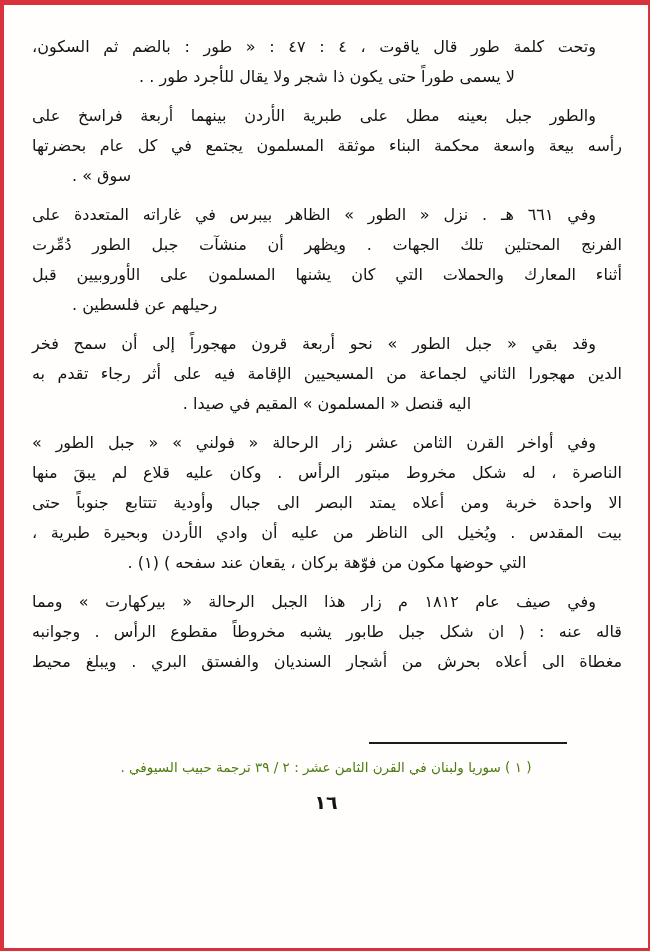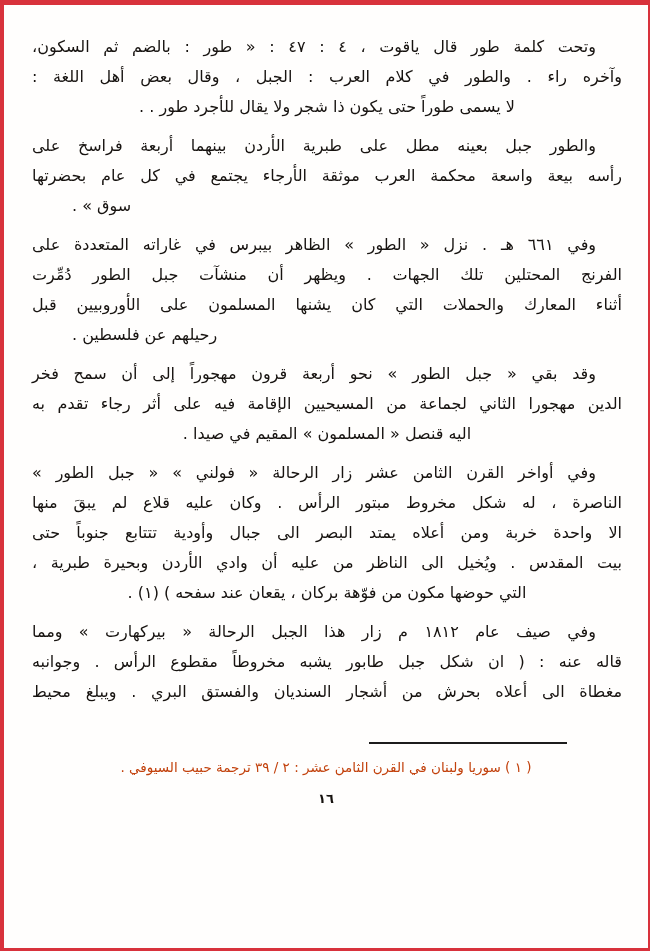--- a/index.html
+++ b/index.html
@@ -53,48 +53,47 @@
   }
   .footnote {
     position: absolute;
     top: 752px;
     left: 0;
     right: 0;
     direction: rtl;
     text-align: center;
     font-size: 13.5px;
     line-height: 20px;
-    color: #c2410c;
+    color: #4d7c0f;
   }
   .page-number {
     position: absolute;
     top: 786px;
     left: 0;
     right: 0;
     direction: rtl;
     text-align: center;
-    font-size: 13px;
+    font-size: 19px;
     font-weight: bold;
     color: #171310;
   }
 </style>
 </head>
 <body>
 
 <div class="page" style="border-color: rgb(216, 50, 60); background: rgb(255, 254, 253);">
 
   <div class="text-block">
       <div class="para">
         <div class="line line--indent">وتحت كلمة طور قال ياقوت ، ٤ : ٤٧ : « طور : بالضم ثم السكون،</div>
-        <div class="line line--full">وآخره راء . والطور في كلام العرب : الجبل ، وقال بعض أهل اللغة :</div>
         <div class="line line--center">لا يسمى طوراً حتى يكون ذا شجر ولا يقال للأجرد طور . .</div>
       </div>
       <div class="para">
         <div class="line line--indent">والطور جبل بعينه مطل على طبرية الأردن بينهما أربعة فراسخ على</div>
-        <div class="line line--full">رأسه بيعة واسعة محكمة العرب موثقة الأرجاء يجتمع في كل عام بحضرتها</div>
+        <div class="line line--full">رأسه بيعة واسعة محكمة البناء موثقة المسلمون يجتمع في كل عام بحضرتها</div>
         <div class="line line--left">سوق » .</div>
       </div>
       <div class="para">
         <div class="line line--indent">وفي ٦٦١ هـ . نزل « الطور » الظاهر بيبرس في غاراته المتعددة على</div>
         <div class="line line--full">الفرنج المحتلين تلك الجهات . ويظهر أن منشآت جبل الطور دُمِّرت</div>
         <div class="line line--full">أثناء المعارك والحملات التي كان يشنها المسلمون على الأوروبيين قبل</div>
         <div class="line line--left">رحيلهم عن فلسطين .</div>
       </div>
       <div class="para">
         <div class="line line--indent">وقد بقي « جبل الطور » نحو أربعة قرون مهجوراً إلى أن سمح فخر</div>

